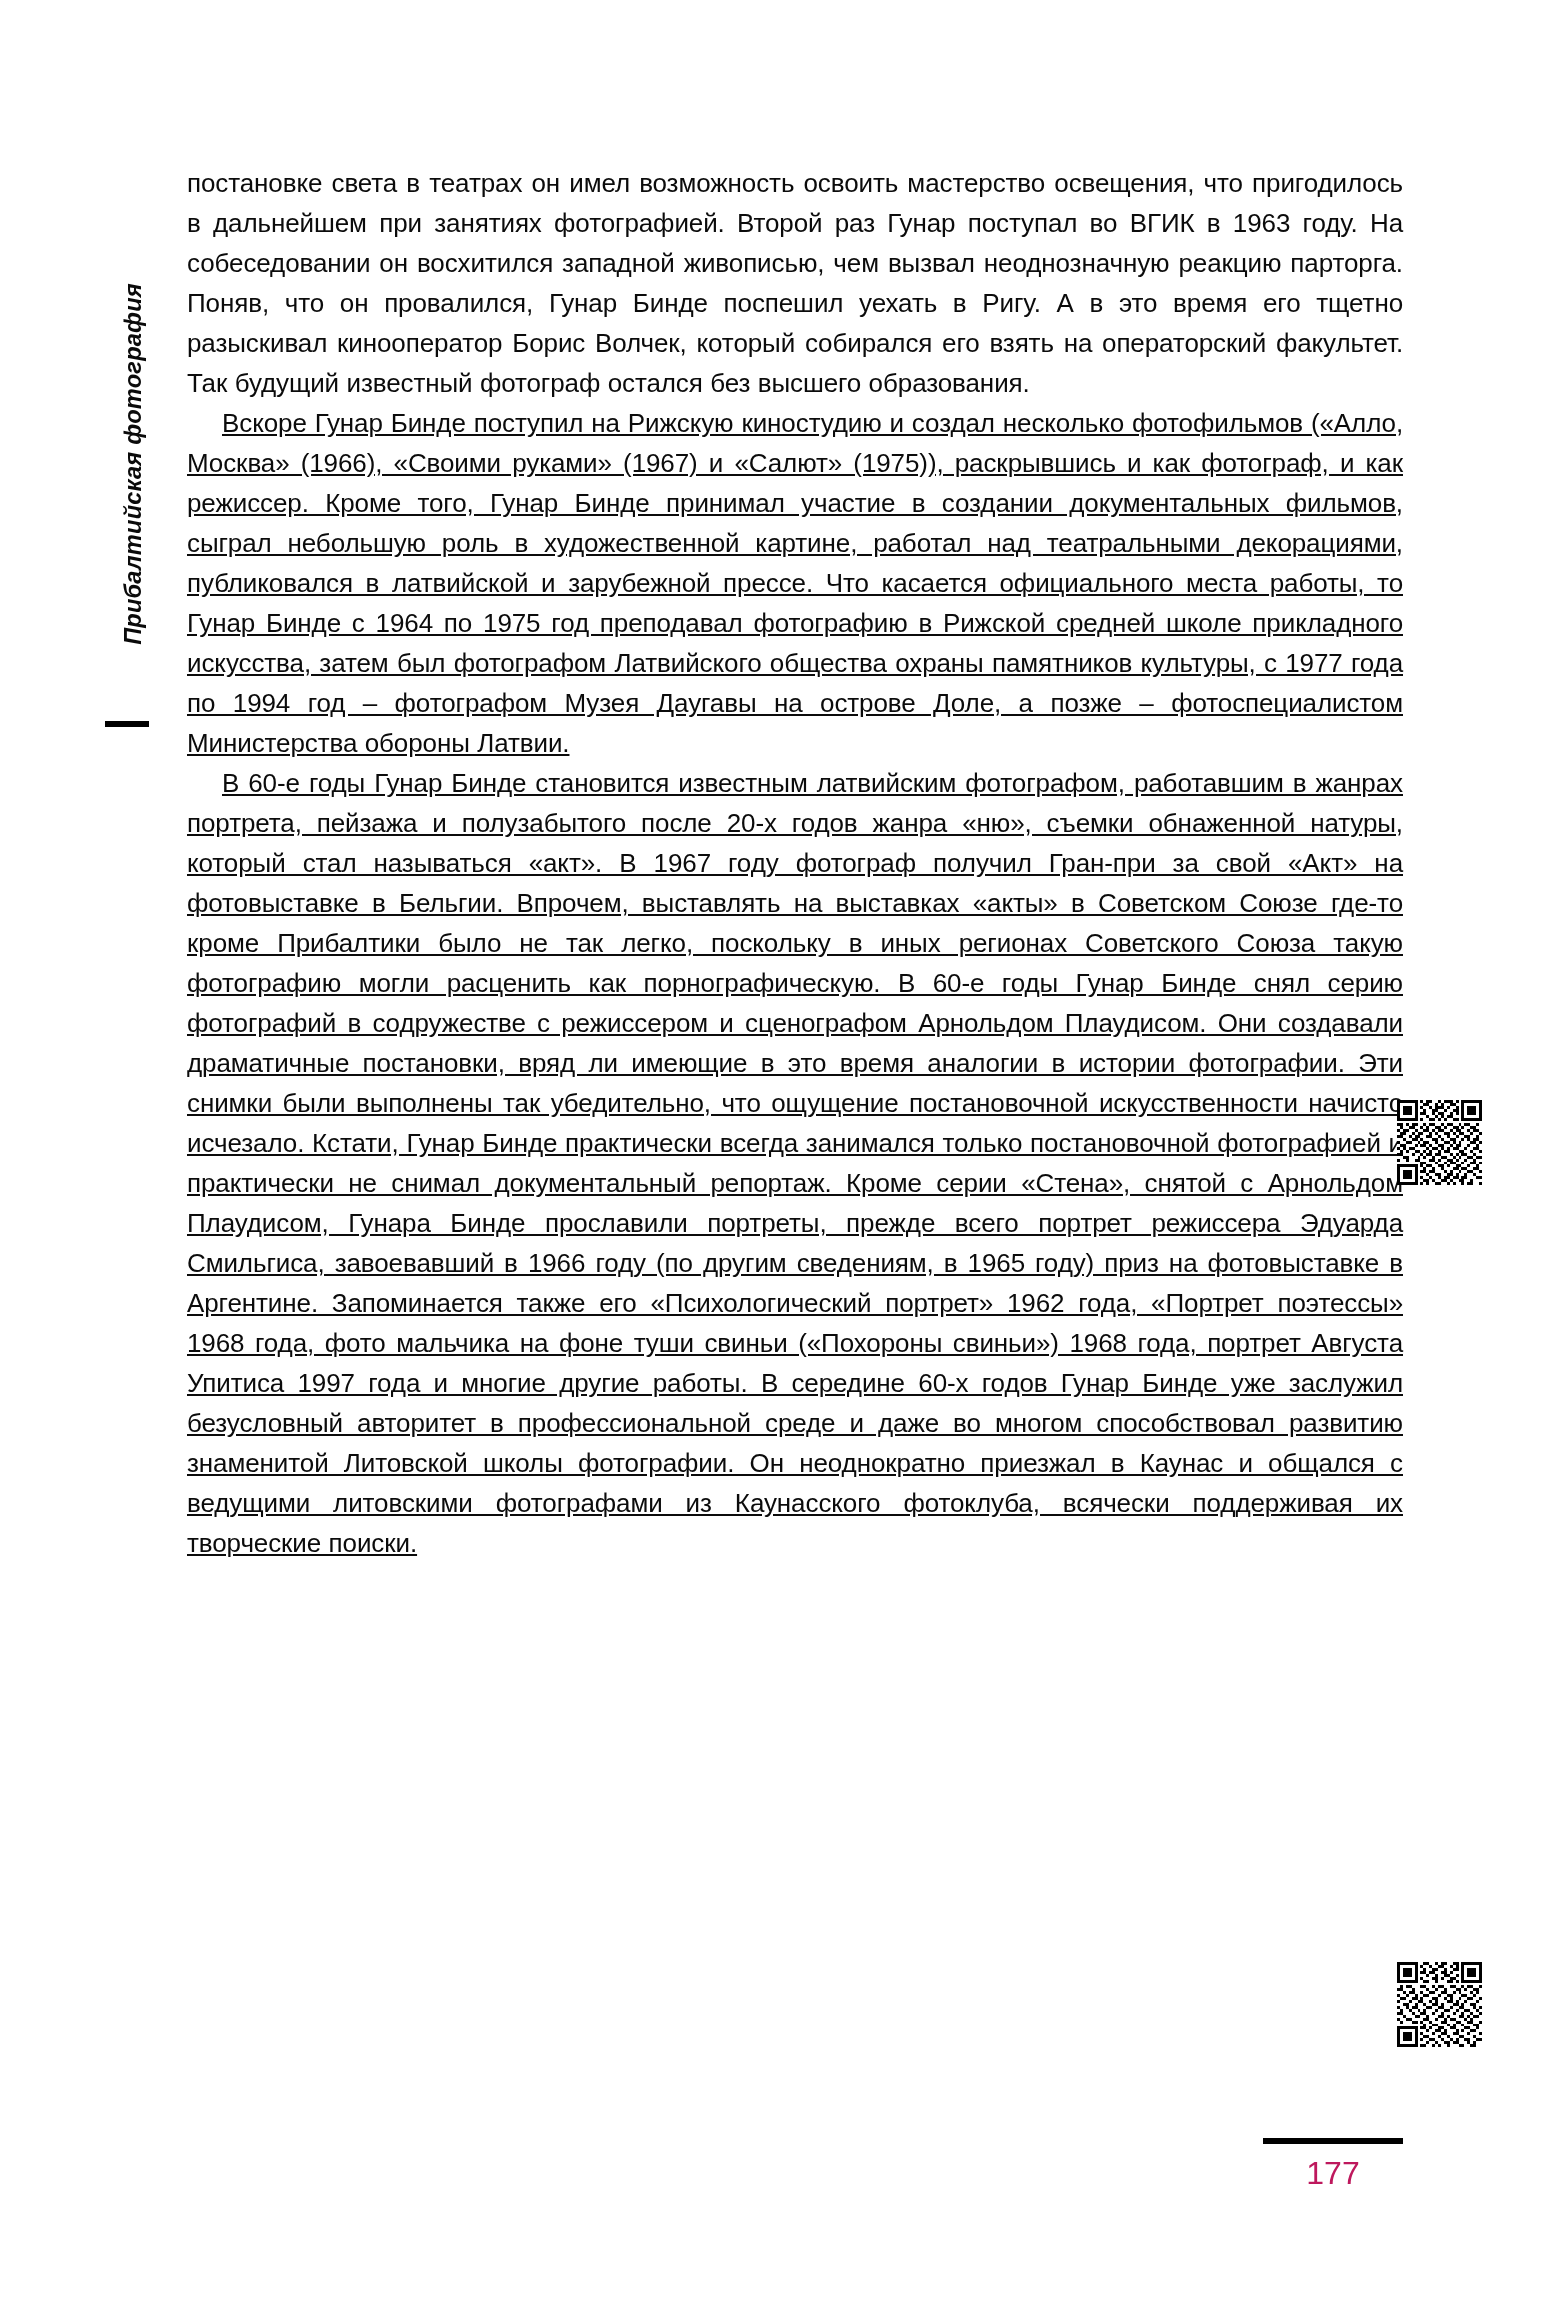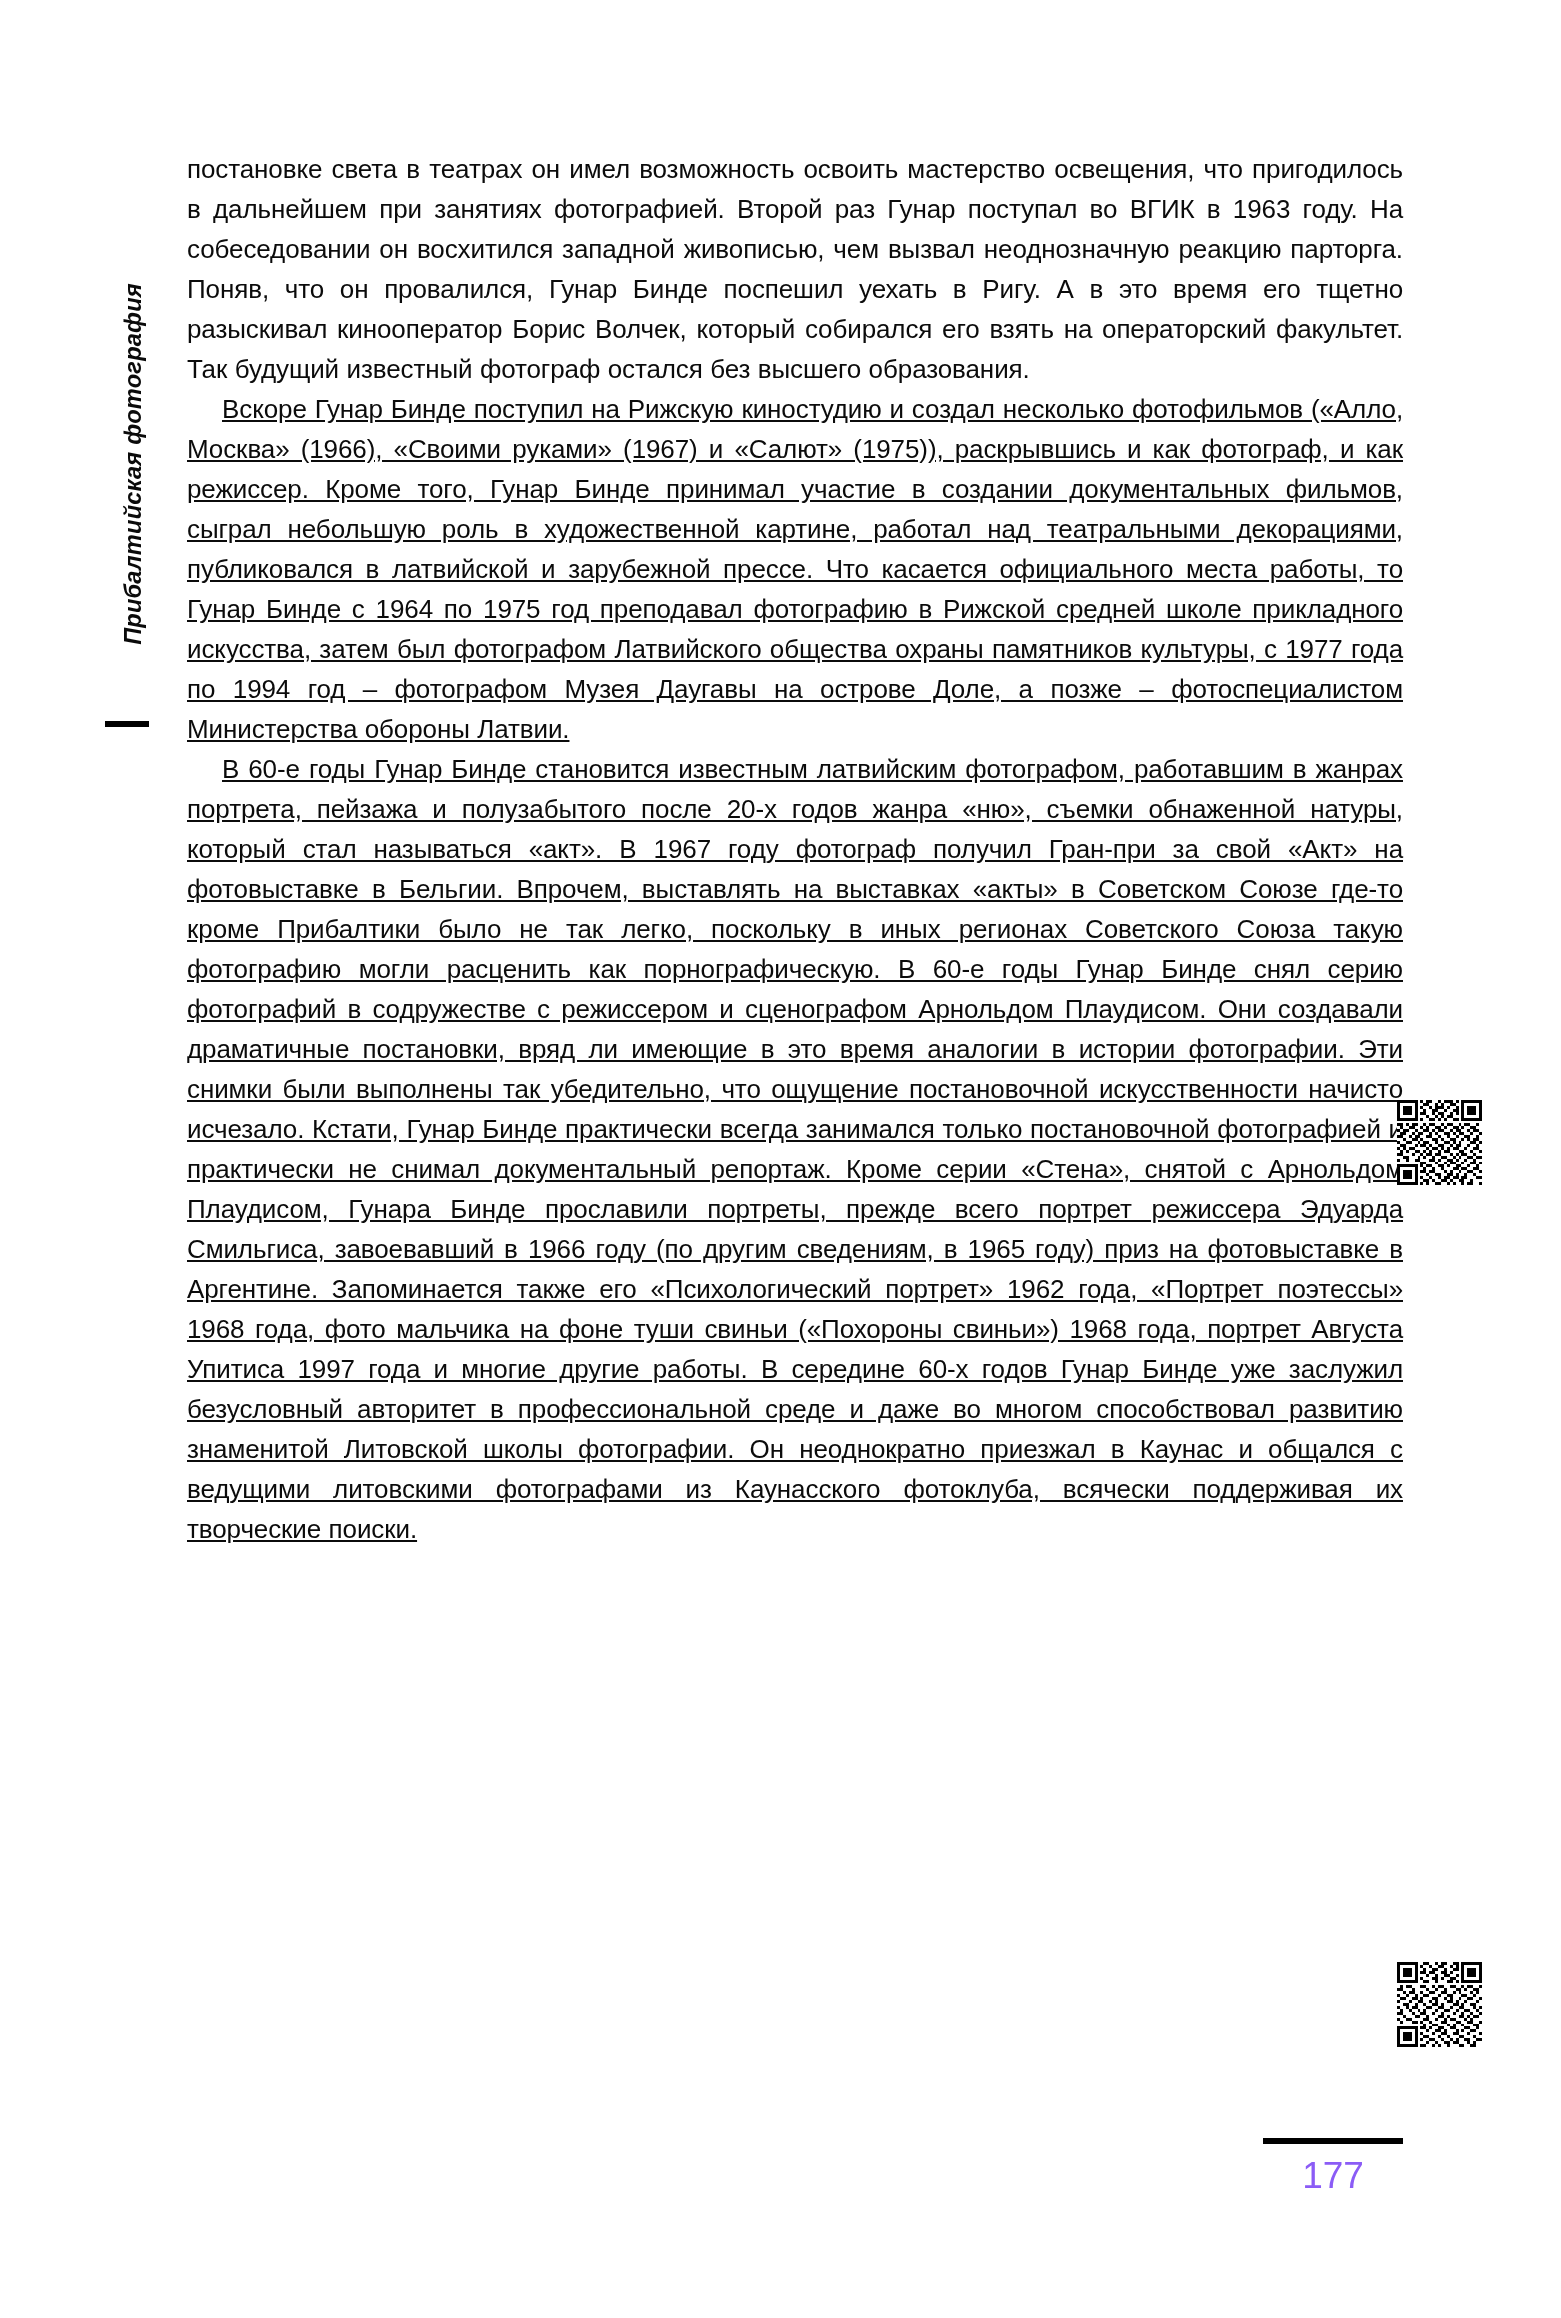--- a/index.html
+++ b/index.html
@@ -49,21 +49,21 @@
     top: 721px;
     width: 44px;
     height: 6.3px;
     background: #000000;
   }
 
   
   .text-column {
     position: absolute;
     left: 187px;
-    top: 149px;
+    top: 163px;
     width: 1216px;
   }
 
   .para {
     margin: 0;
     font-size: 26px;
     line-height: 40px;
     text-align: justify;
     text-align-last: left;
     color: #0b0b0b;
@@ -97,23 +97,23 @@
     width: 140px;
     height: 5.5px;
     background: #000000;
   }
   .page-number {
     position: absolute;
     left: 1263px;
     top: 2155px;
     width: 140px;
     text-align: center;
-    font-size: 37px;
+    font-size: 32px;
     font-weight: 400;
-    color: #8b5cf6;
+    color: #be185d;
     font-family: "Liberation Sans", "DejaVu Sans", sans-serif;
   }
 </style>
 </head>
 <body>
 
 <div class="page">
 
   <div class="side-header">
     <div class="side-header-inner">Прибалтийская фотография</div>

